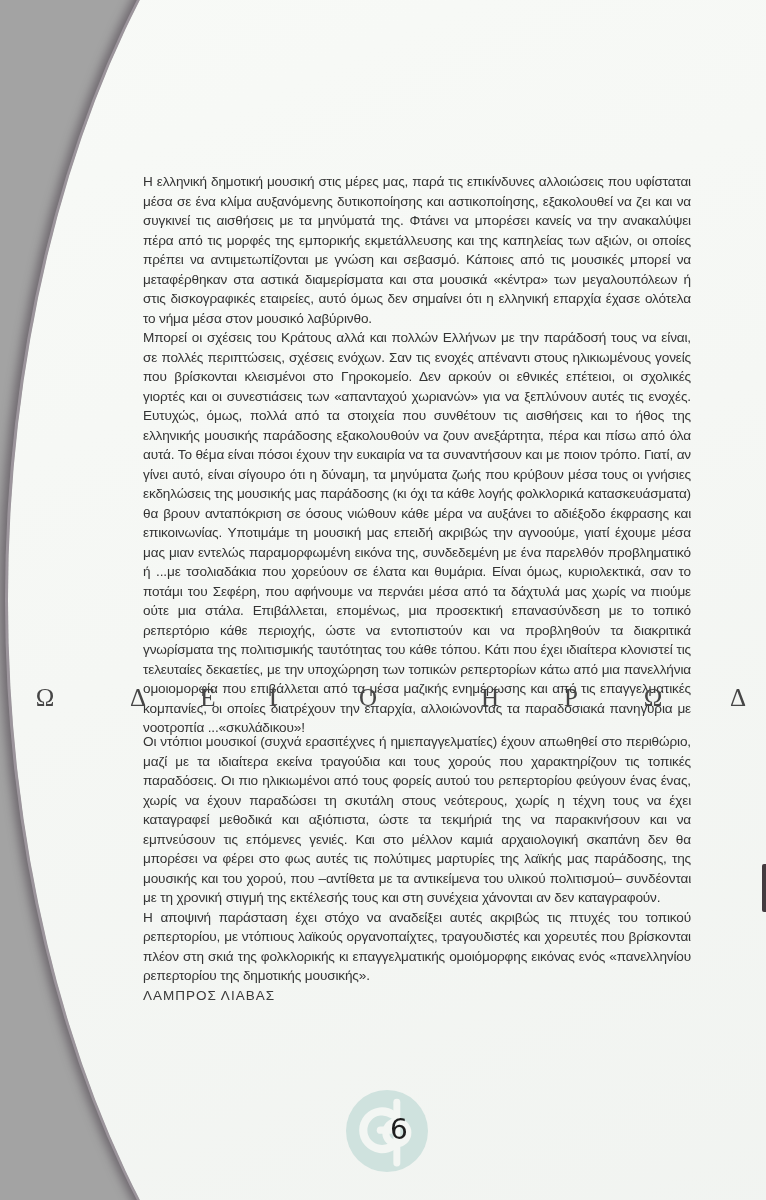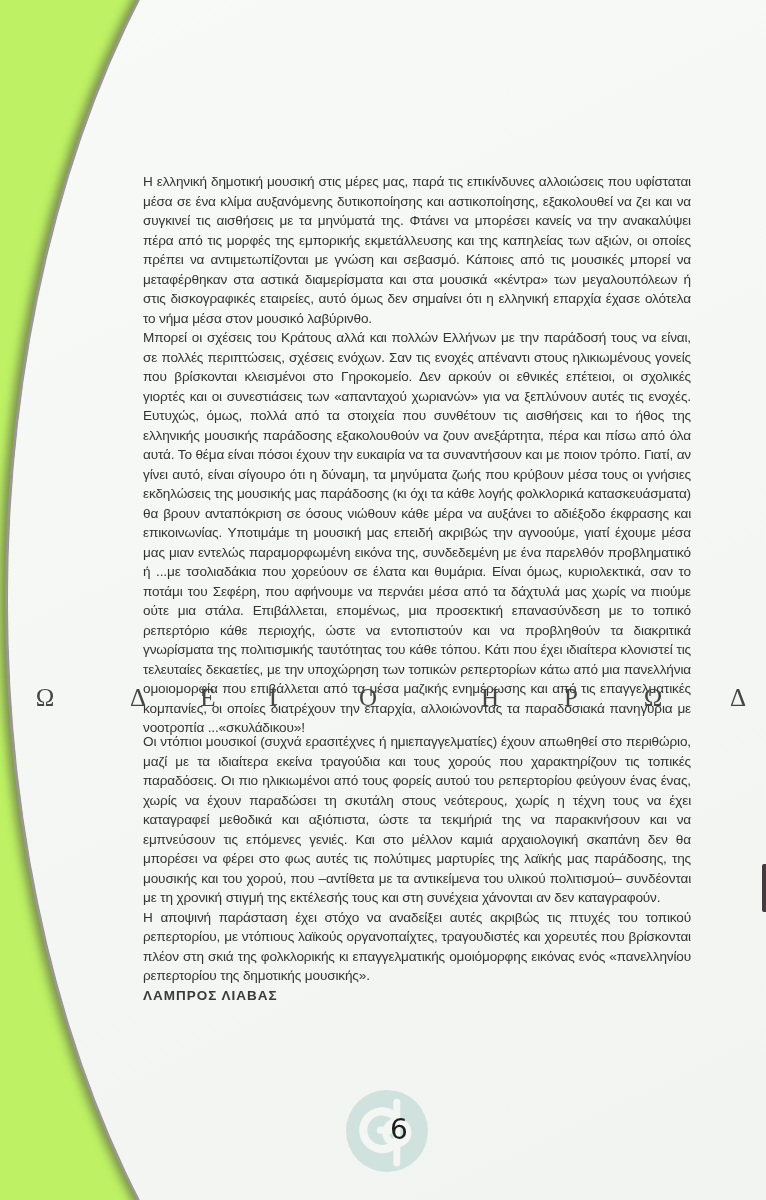--- a/index.html
+++ b/index.html
@@ -1,41 +1,41 @@
 <!DOCTYPE html>
 <html><head>
 <meta charset="utf-8">
 <style>
   html,body{margin:0;padding:0;}
   body{
     width:766px;height:1200px;overflow:hidden;
     background:#130b11;
     font-family:"Liberation Sans", sans-serif;
   }
-  .stage{position:relative;width:766px;height:1200px;background:#bef264;}
+  .stage{position:relative;width:766px;height:1200px;background:#a3a3a3;}
   
   .page-ellipse{
     position:absolute;left:8px;top:-300px;width:1036px;height:1800px;
     border-radius:50%;
     background:linear-gradient(155deg,#f9fbf8 0%,#f5f7f4 45%,#eff2ef 100%);
     box-shadow:-3px 0 0 0 #9c959c, -8px 0 10px rgba(70,58,70,.55);
   }
   
   .text-block{
     position:absolute;left:143px;width:548px;
     color:#333333;
     font-size:13.6px;line-height:19.5px;letter-spacing:-0.15px;
     text-align:justify;
   }
   .text-block p{margin:0;}
   #block-a{top:172px;}
   #block-b{top:732px;}
   .author{
     margin-top:24px;
-    letter-spacing:1px;font-size:13.5px;color:#3a3a3a;text-align:left;font-weight:bold;
+    letter-spacing:1px;font-size:13.5px;color:#3a3a3a;text-align:left;
   }
   
   .watermark-letter{
     position:absolute;top:684px;transform:translateX(-50%);
     font-family:"Liberation Serif", serif;
     font-size:25px;color:#464646;
   }
   
   .logo{position:absolute;left:346px;top:1090px;width:82px;height:82px;}
   .page-number{

